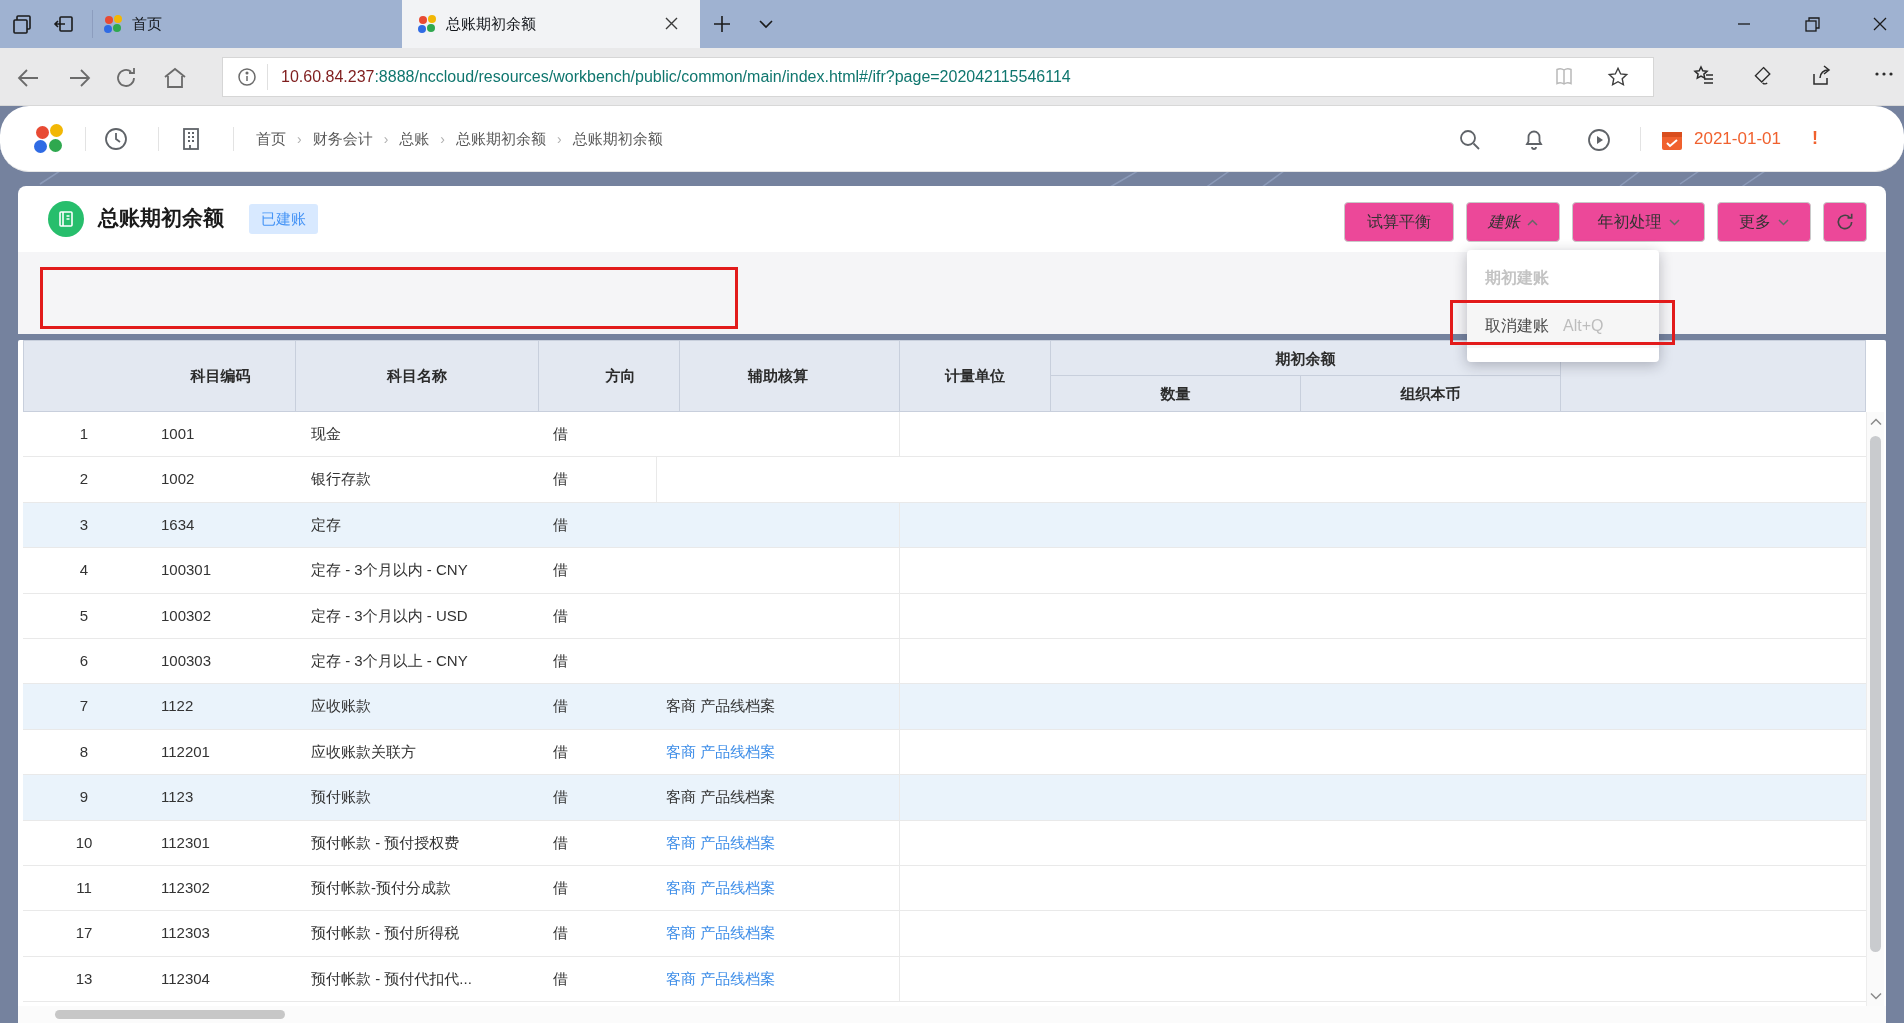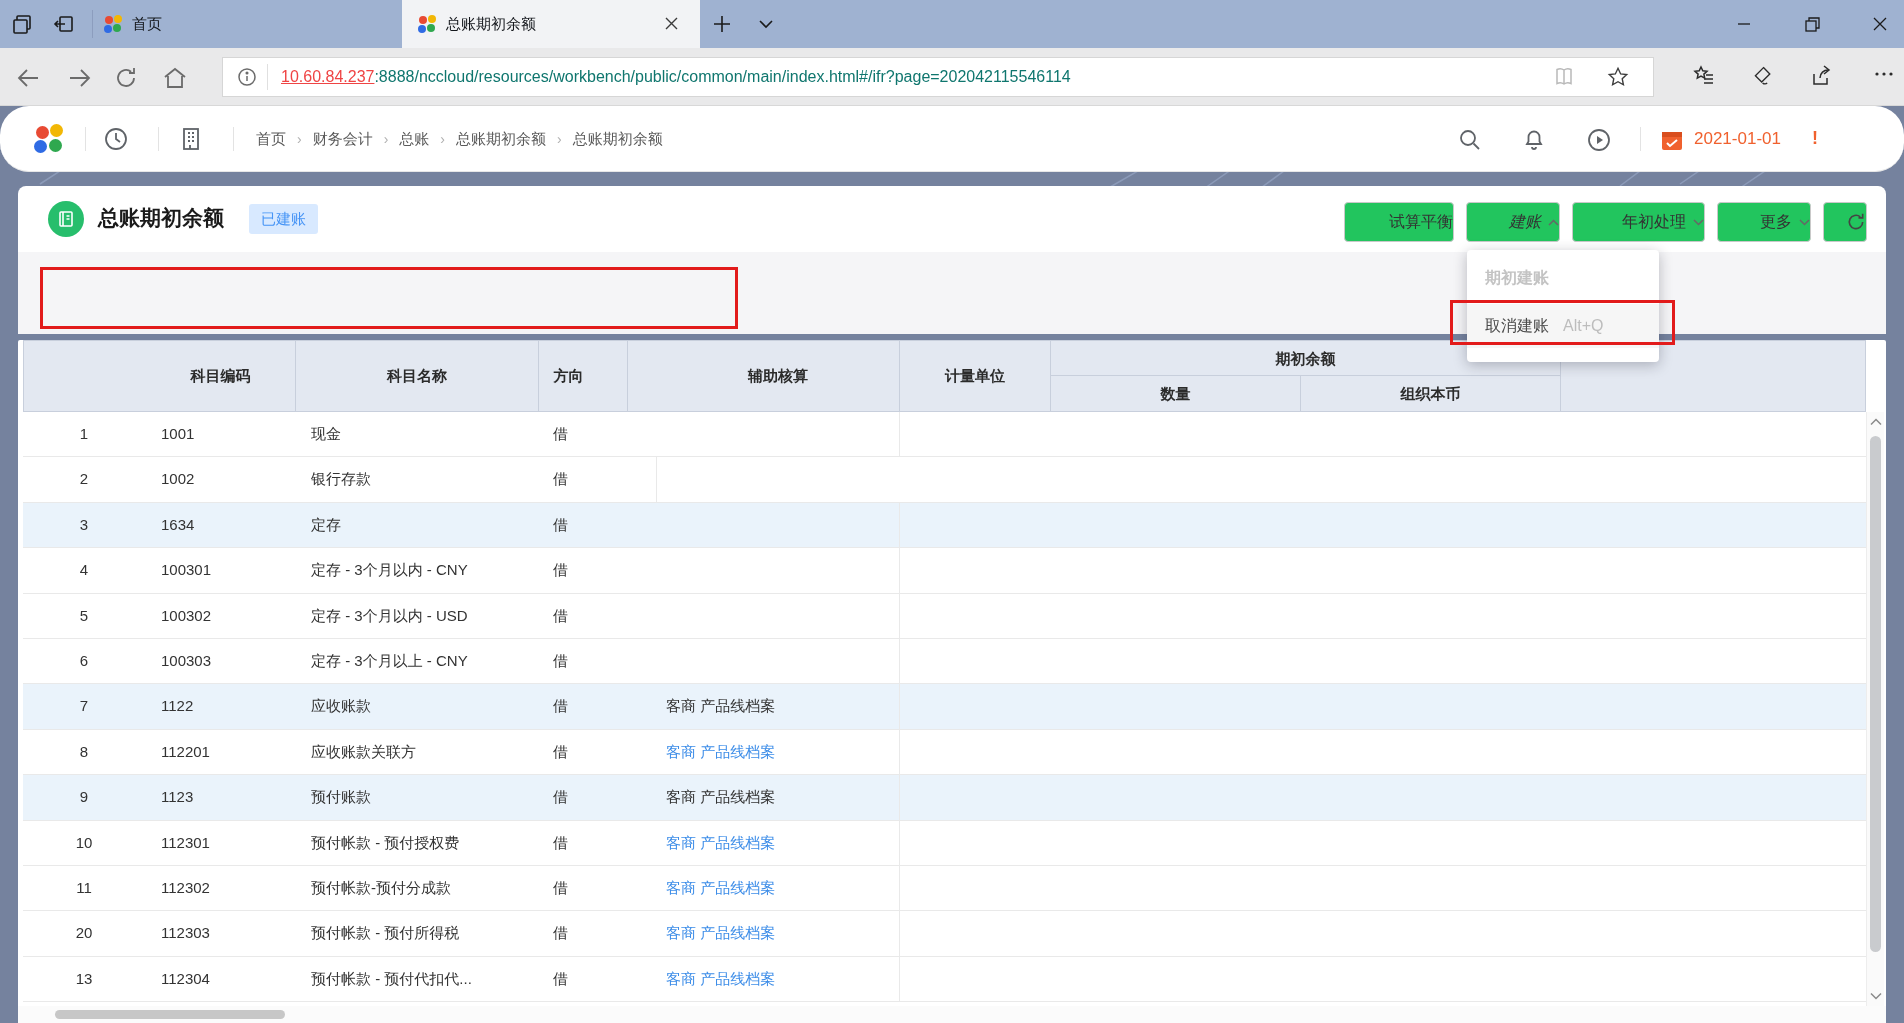--- a/index.html
+++ b/index.html
@@ -21,21 +21,21 @@
   .newtab{position:absolute;left:712px;top:14px;width:20px;height:20px;}
   .tabmenu{position:absolute;left:758px;top:19px;width:16px;height:10px;}
   .winbtn{position:absolute;top:0;width:48px;height:48px;display:flex;align-items:center;justify-content:center;}
 
   
   .addressbar{position:absolute;left:0;top:48px;width:1904px;height:58px;background:#E9E9EA;border-bottom:1px solid #D8D8D8;box-sizing:border-box;}
   .navicon{position:absolute;top:17px;width:26px;height:26px;}
   .urlbox{position:absolute;left:222px;top:9px;width:1432px;height:40px;background:#fff;border:1px solid #D6D6D6;box-sizing:border-box;}
   .urlbox .vsep{position:absolute;left:44px;top:6px;width:1px;height:26px;background:#E0E0E0;}
   .urltext{position:absolute;left:58px;top:0;line-height:38px;font-size:16px;white-space:nowrap;}
-  .urltext .host{color:#ef4444;text-decoration:underline;}
+  .urltext .host{color:#7f1d1d;}
   .urltext .rest{color:#0f766e;}
   .rbicon{position:absolute;top:8px;width:22px;height:22px;}
   .baricon{position:absolute;top:16px;width:24px;height:24px;}
 
   
   .appheader{position:absolute;left:0;top:106px;width:1904px;height:66px;background:#fff;border-bottom:1px solid #E7E7E7;box-sizing:border-box;border-radius:29px;}
   .hsep{position:absolute;top:21px;width:1px;height:24px;background:#E3E3E3;}
   .hicon{position:absolute;top:20px;width:26px;height:26px;}
   .breadcrumb{position:absolute;left:256px;top:0;line-height:65px;font-size:15px;color:#5A5A5A;white-space:nowrap;}
   .bc-sep{color:#B0B0B0;margin:0 11px;font-size:14px;}
@@ -49,21 +49,21 @@
 
   
   .content{position:absolute;left:0;top:172px;width:1904px;height:851px;background:#75829E;overflow:hidden;}
   .card1{position:absolute;left:18px;top:14px;width:1868px;height:148px;background:#fff;border-radius:8px 8px 0 0;}
   .card2{position:absolute;left:18px;top:168px;width:1868px;height:683px;background:#fff;border-radius:2px;}
 
   
   .pgicon{position:absolute;left:30px;top:15px;width:36px;height:36px;border-radius:50%;background:#27BE6C;display:flex;align-items:center;justify-content:center;}
   .pgtitle{position:absolute;left:80px;top:0;line-height:64px;font-size:21px;font-weight:bold;color:#1A1A1A;}
   .pgbadge{position:absolute;left:231px;top:18px;height:30px;line-height:30px;padding:0 12px;background:#D8E9FF;color:#4694F6;font-size:15px;border-radius:3px;}
-  .btn{position:absolute;top:16px;height:40px;line-height:38px;background:#22c55e;border:1px solid #C9C9C9;border-radius:4px;box-sizing:border-box;font-size:16px;color:#333;text-align:center;cursor:pointer;display:flex;align-items:center;justify-content:flex-end;gap:7px;}
+  .btn{position:absolute;top:16px;height:40px;line-height:38px;background:#ec4899;border:1px solid #C9C9C9;border-radius:4px;box-sizing:border-box;font-size:16px;color:#333;text-align:center;cursor:pointer;display:flex;align-items:center;justify-content:center;gap:7px;}
   .caret{width:11px;height:7px;}
 
   
   .filterbar{position:absolute;left:0;top:66px;width:1868px;height:82px;background:#F5F5F7;}
   .ann1{position:absolute;left:22px;top:81px;width:698px;height:62px;border:3px solid #E21B1B;box-sizing:border-box;z-index:30;}
   .fctrl{position:absolute;top:95px;height:38px;background:#fff;border:1px solid #C9C9C9;border-radius:4px;box-sizing:border-box;font-size:16px;color:#333;}
   .forg{left:36px;width:345px;}
   .forg .ftext{position:absolute;left:12px;top:0;width:298px;line-height:36px;white-space:nowrap;overflow:hidden;}
   .forg .picker{position:absolute;right:10px;top:9px;width:18px;height:18px;}
   .fyear{left:416px;width:121px;}
@@ -74,21 +74,21 @@
   .fperiod{position:absolute;left:742px;top:95px;line-height:38px;font-size:16px;color:#333;}
   .fperiod .pv{margin-left:8px;}
 
   
   .thead{position:absolute;left:5px;top:0;width:1843px;height:72px;background:#E3E8F1;border:1px solid #C8CFDC;box-sizing:border-box;}
   .hc{position:absolute;box-sizing:border-box;border-right:1px solid #C8CFDC;font-size:15px;font-weight:bold;color:#2B2B2B;text-align:center;}
   .hc.full{top:0;height:70px;line-height:70px;}
   .hc.h-seq{left:0;width:122px;}
   .hc.h-code{left:122px;width:150px;}
   .hc.h-name{left:272px;width:243px;}
-  .hc.h-dir{left:486px;width:118px;}
+  .hc.h-dir{left:538px;width:118px;}
   .hc.h-aux{left:633px;width:243px;}
   .hc.h-unit{left:876px;width:151px;}
   .hc.h-group{left:1027px;top:0;width:510px;height:35px;line-height:35px;border-bottom:1px solid #C8CFDC;}
   .hc.h-qty{left:1027px;top:35px;width:250px;height:35px;line-height:35px;}
   .hc.h-cur{left:1277px;top:35px;width:260px;height:35px;line-height:35px;}
   .hc.h-rest{left:1537px;top:0;width:304px;height:70px;border-right:none;}
 
   
   .tbody{position:absolute;left:5px;top:72px;width:1843px;}
   .trow{display:flex;height:45.4px;border-bottom:1px solid #E9E9E9;box-sizing:border-box;background:#fff;}
@@ -533,21 +533,21 @@
           <div class="td c-code">112302</div>
           <div class="td c-name">预付帐款-预付分成款</div>
           <div class="td c-dir">借</div>
           <div class="td c-aux"><span class="link">客商 产品线档案</span></div>
           <div class="td c-unit"></div>
           <div class="td c-qty"></div>
           <div class="td c-cur"></div>
           <div class="td c-rest"></div>
         </div>
         <div class="trow">
-          <div class="td c-seq">20</div>
+          <div class="td c-seq">17</div>
           <div class="td c-code">112303</div>
           <div class="td c-name">预付帐款 - 预付所得税</div>
           <div class="td c-dir">借</div>
           <div class="td c-aux"><span class="link">客商 产品线档案</span></div>
           <div class="td c-unit"></div>
           <div class="td c-qty"></div>
           <div class="td c-cur"></div>
           <div class="td c-rest"></div>
         </div>
         <div class="trow">

